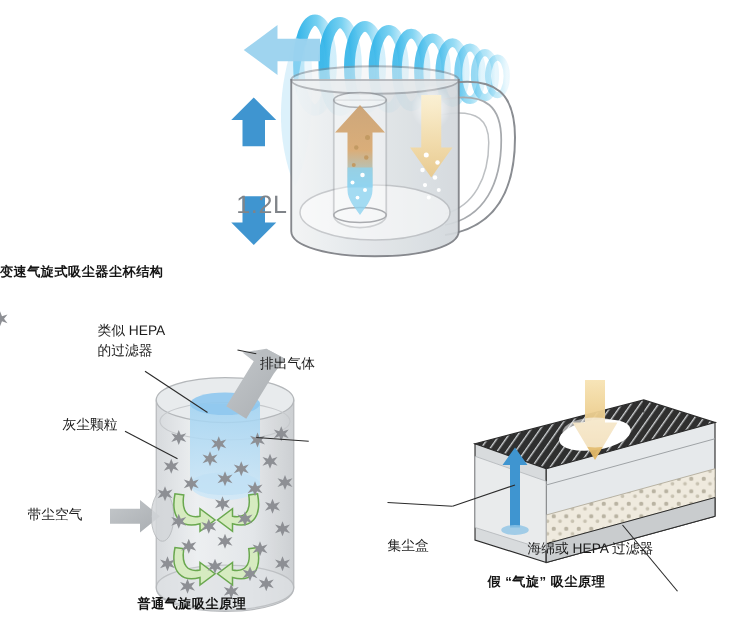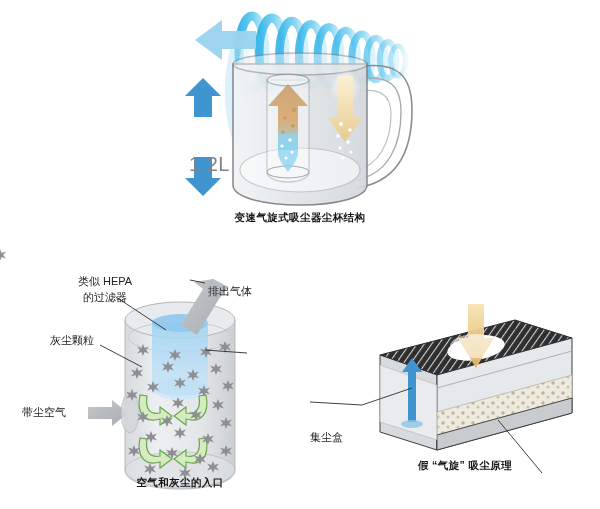--- a/index.html
+++ b/index.html
@@ -18,21 +18,21 @@
   .fig {
     position: absolute;
   }
   .caption {
     position: absolute;
     font-weight: bold;
     font-size: 10.5px;
     letter-spacing: 0.4px;
     color: #141414;
     white-space: nowrap;
-    text-align: center;
+    text-align: left;
   }
   .lbl {
     position: absolute;
     font-size: 11px;
     line-height: 15px;
     color: #1c1c1c;
     white-space: nowrap;
   }
   .lbl.two {
     line-height: 16px;
@@ -241,34 +241,34 @@
     </g>
 
     <g stroke="#2b2b2b" stroke-width="0.9" fill="none">
       <line x1="116" y1="42" x2="166" y2="75"></line>
       <line x1="100" y1="90" x2="142" y2="112"></line>
       <line x1="247" y1="98" x2="205" y2="95"></line>
       <line x1="190" y1="25" x2="205" y2="28"></line>
     </g>
   </svg>
 
-  <div class="lbl two" style="left:78px; top:18px;text-align:center;">
+  <div class="lbl two" style="left:78px; top:2px;">
     <div>类似 HEPA</div>
     <div>的过滤器</div>
   </div>
 
   <div class="lbl" style="left:208px; top:13px;margin-top:16px;">排出气体</div>
 
   <div class="lbl" style="left:50px; top:78px;">灰尘颗粒</div>
 
 
   <div class="lbl" style="left:22px; top:150px;">带尘空气</div>
 </div>
 
-<div class="caption" style="left:110px; top:476px; width:140px;">空气和灰尘的入口</div>
+<div class="caption" style="left:110px; top:476px; width:140px;">普通气旋吸尘原理</div>
 
 <div class="fig" style="left:300px; top:280px; width:300px; height:229px;">
   <svg width="300" height="229" viewBox="0 0 300 229">
     <defs>
       <pattern id="hatch" width="6" height="6" patternTransform="rotate(35)" patternUnits="userSpaceOnUse">
         <rect width="6" height="6" fill="#2f2f2f"></rect>
         <line x1="0" y1="0" x2="0" y2="6" stroke="#cfd2d4" stroke-width="2.2"></line>
       </pattern>
       <pattern id="speck" width="10" height="10" patternUnits="userSpaceOnUse">
         <rect width="10" height="10" fill="#efeade"></rect>
@@ -316,15 +316,16 @@
     <g stroke="#2b2b2b" stroke-width="0.9" fill="none">
       <line x1="62" y1="125" x2="112" y2="108"></line>
       <line x1="10" y1="122" x2="62" y2="125"></line>
       <line x1="242" y1="193" x2="198" y2="140"></line>
     </g>
   </svg>
 
 
   <div class="lbl" style="left:10px; top:125px;margin-top:25px;">集尘盒</div>
 
+  <div class="lbl" style="left:122px; top:152px;">海绵或 HEPA 过滤器</div>
 </div>
 
 <div class="caption" style="left:390px; top:459px; width:150px;">假 “气旋” 吸尘原理</div>
 
 </body></html>

